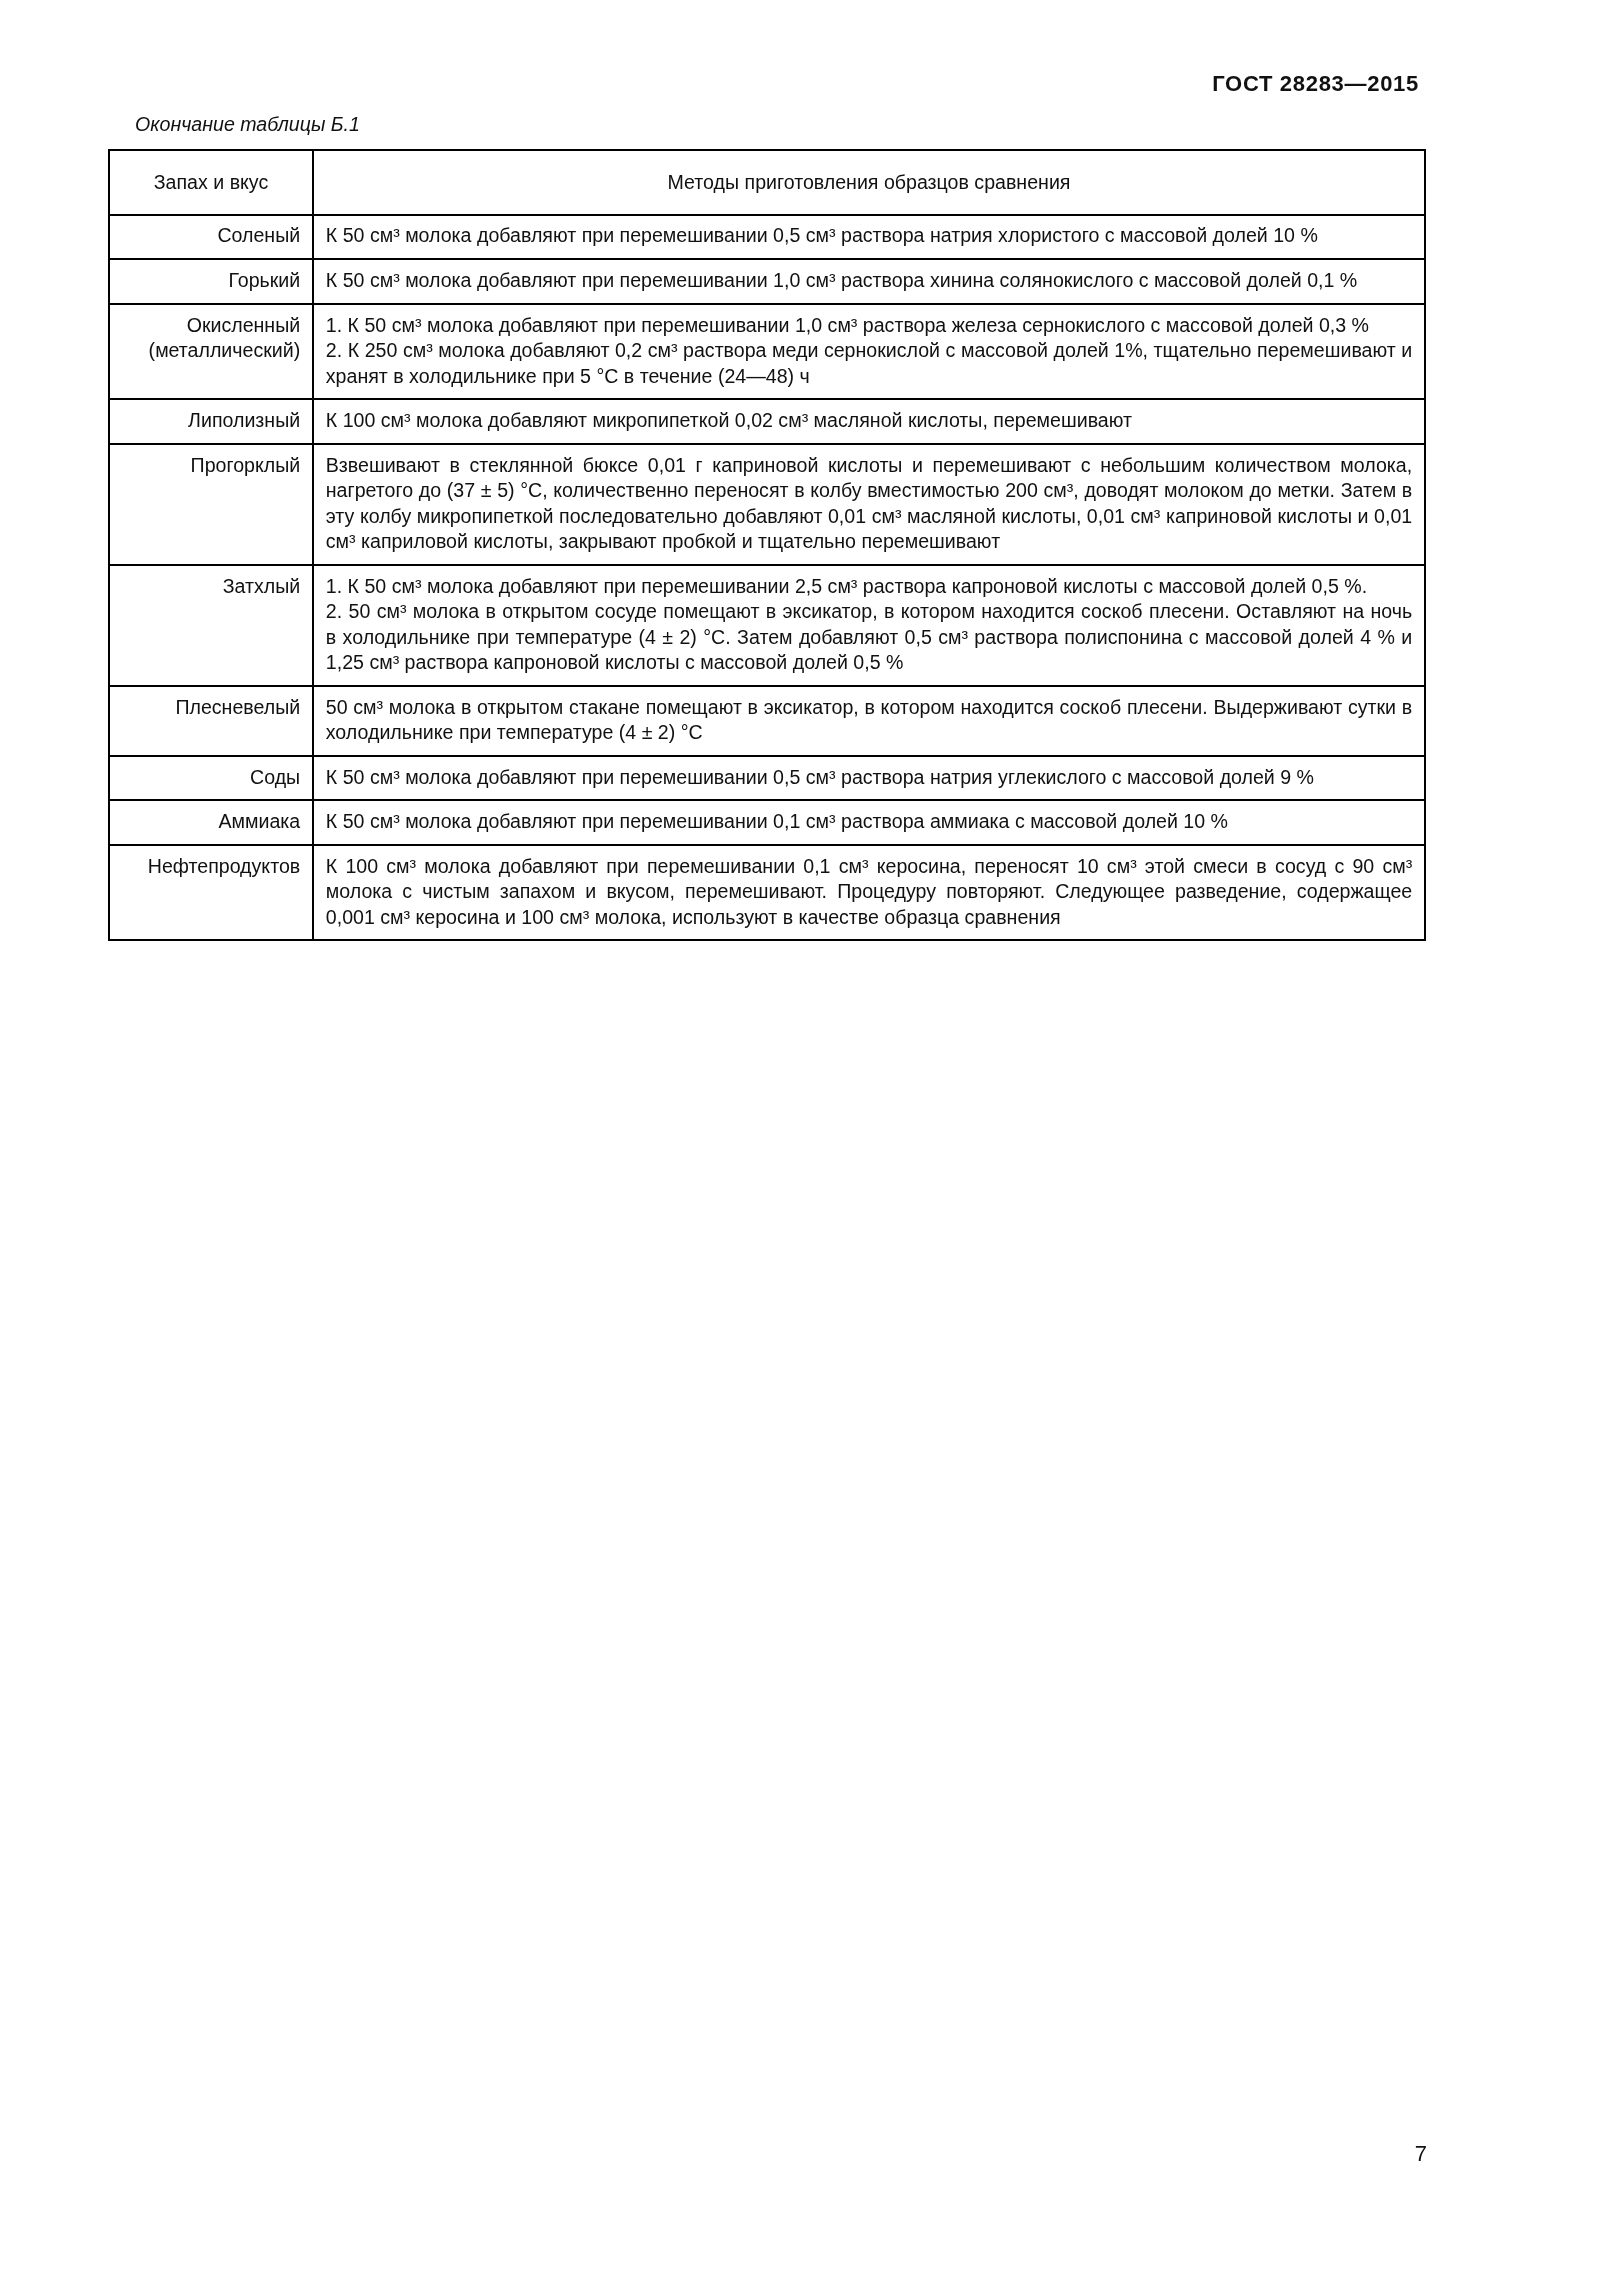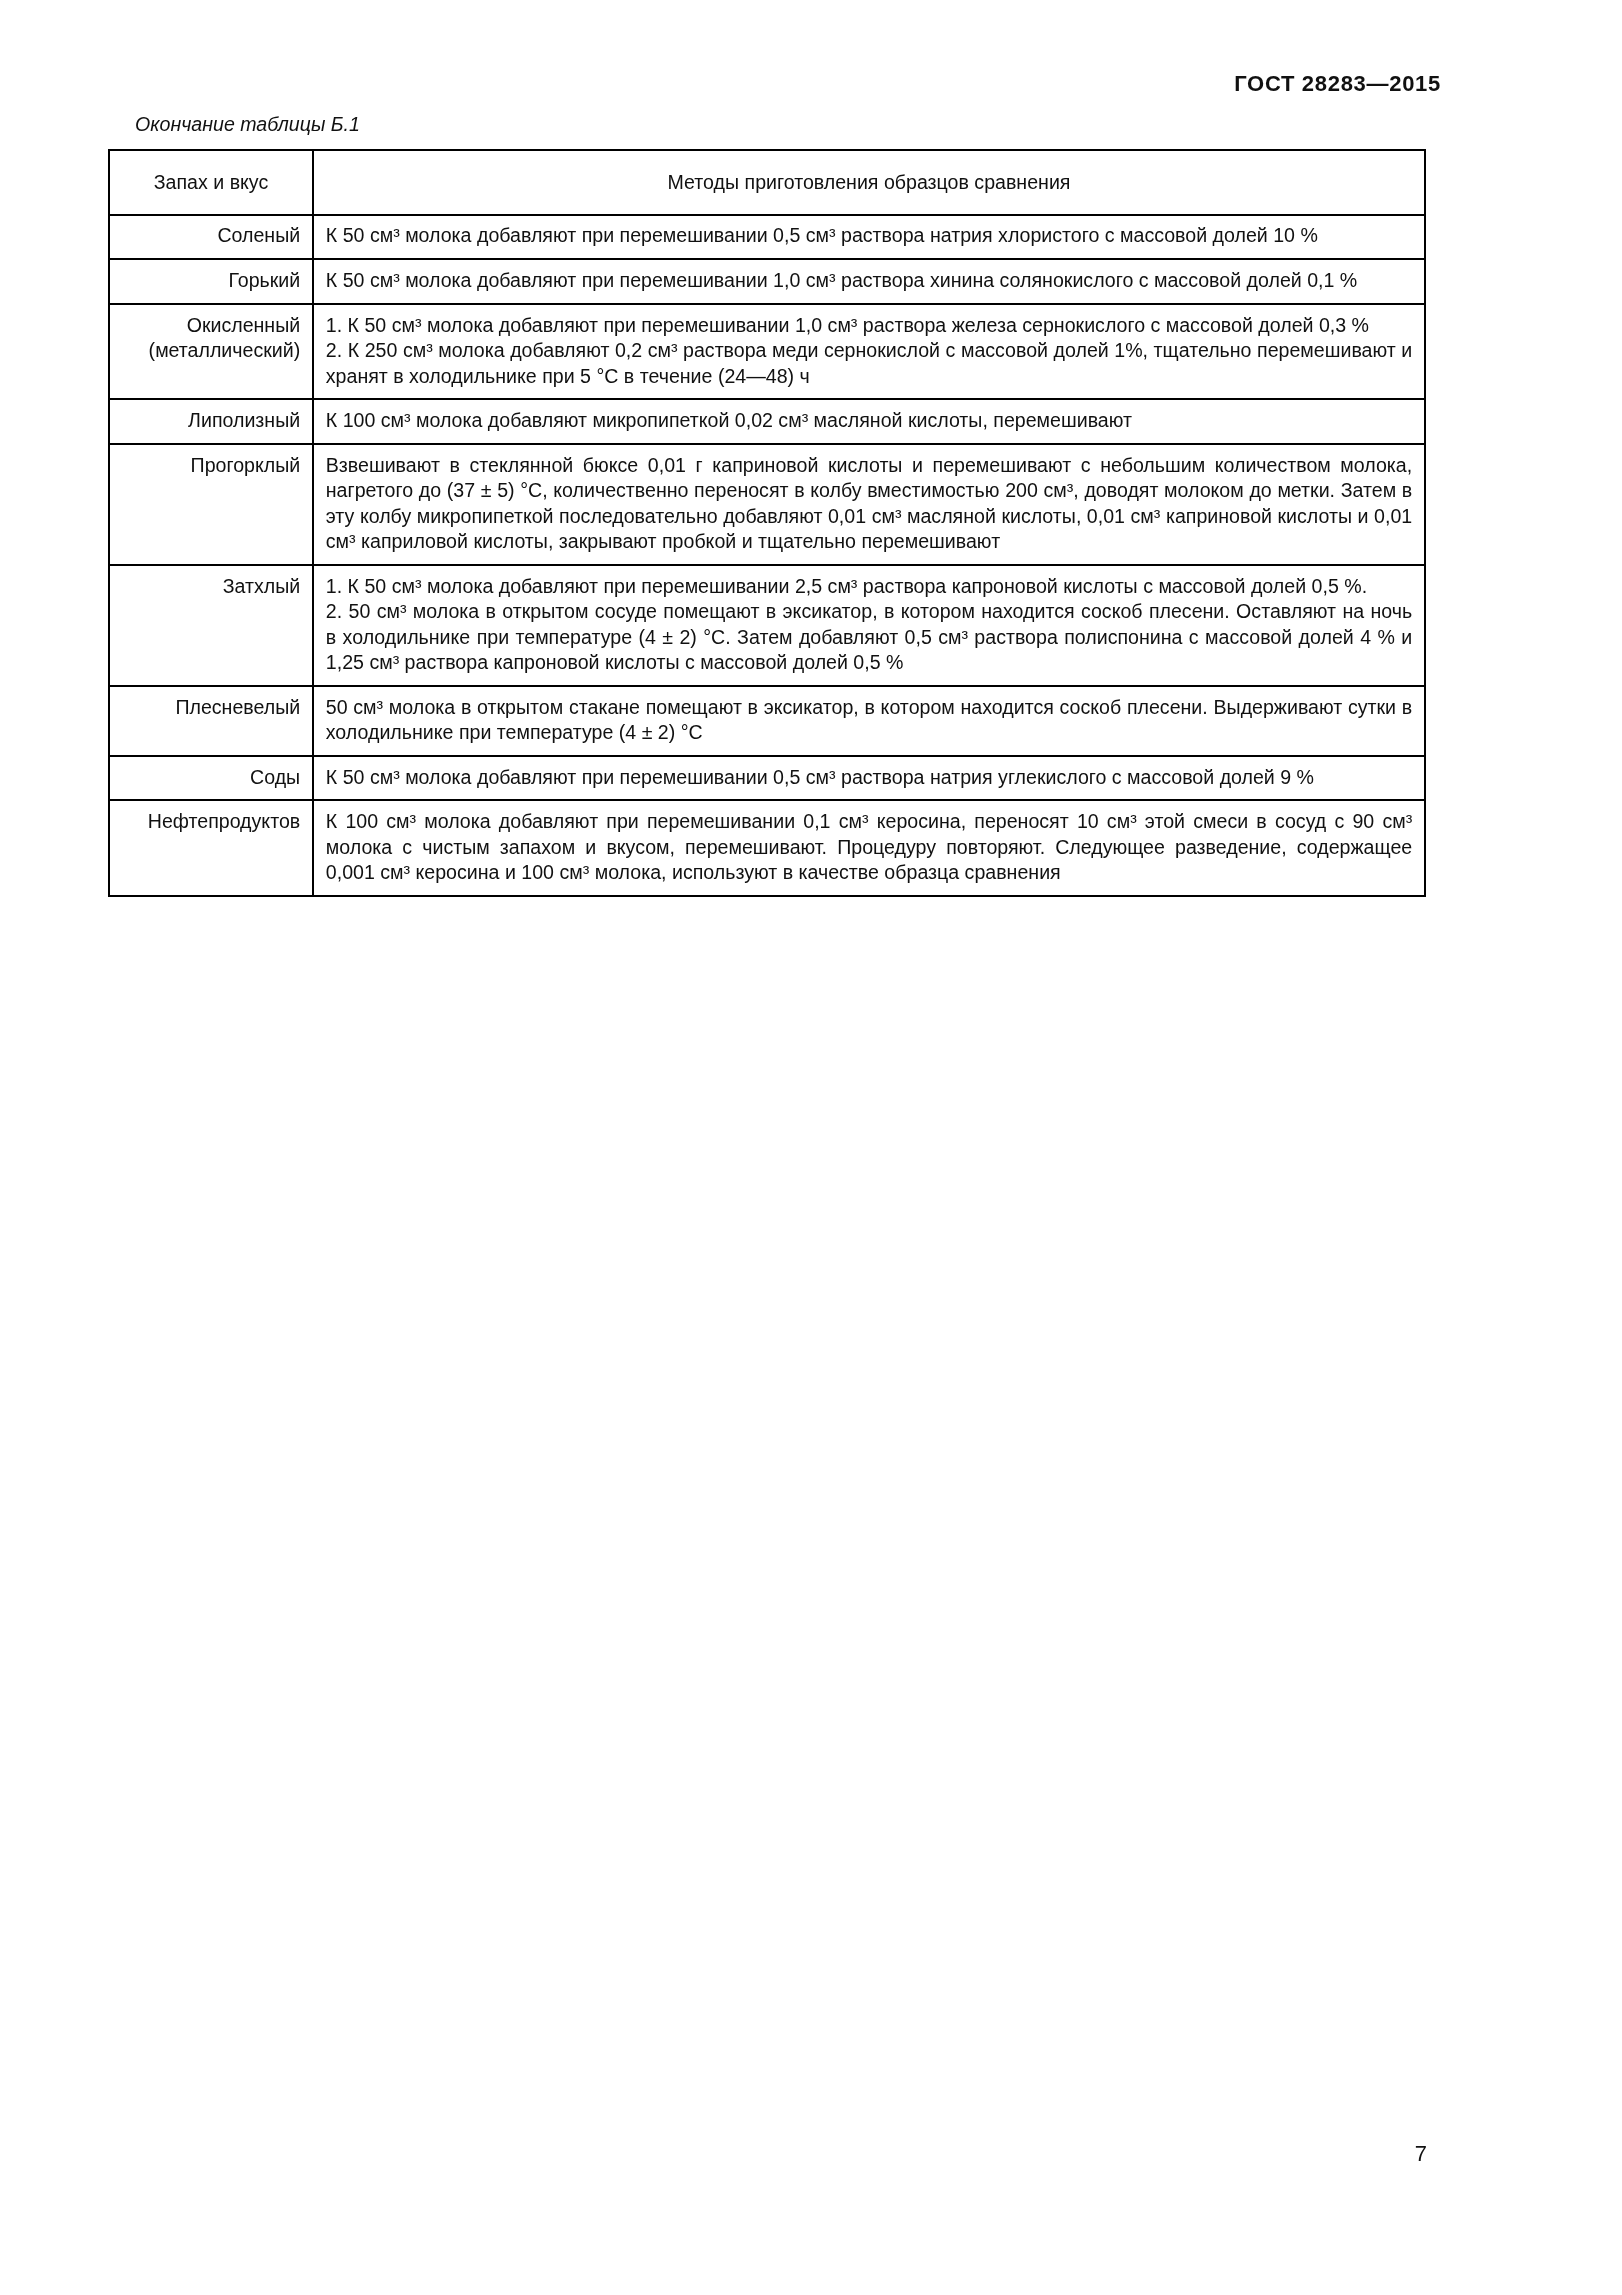--- a/index.html
+++ b/index.html
@@ -12,21 +12,21 @@
   .page {
     position: relative;
     width: 1623px;
     height: 2295px;
     background: #ffffff;
     overflow: hidden;
   }
   .doc-number {
     position: absolute;
     top: 71px;
-    right: 182px;
+    right: 204px;
     font-size: 22px;
     font-weight: bold;
     letter-spacing: 0.7px;
     white-space: nowrap;
   }
   .table-caption {
     position: absolute;
     top: 113px;
     left: 135px;
     font-size: 19.6px;
@@ -121,20 +121,24 @@
         </tr>
         <tr>
           <td class="name-cell">Плесневелый</td>
           <td class="method-cell">50 см³ молока в открытом стакане помещают в эксикатор, в котором находится соскоб плесени. Выдерживают сутки в холодильнике при температуре (4 ± 2) °С</td>
         </tr>
         <tr>
           <td class="name-cell">Соды</td>
           <td class="method-cell">К 50 см³ молока добавляют при перемешивании 0,5 см³ раствора натрия углекислого с массовой долей 9 %</td>
         </tr>
         <tr>
+          <td class="name-cell">Аммиака</td>
+          <td class="method-cell">К 50 см³ молока добавляют при перемешивании 0,1 см³ раствора аммиака с массовой долей 10 %</td>
+        </tr>
+        <tr>
           <td class="name-cell">Нефтепродуктов</td>
           <td class="method-cell">К 100 см³ молока добавляют при перемешивании 0,1 см³ керосина, переносят 10 см³ этой  смеси в сосуд с 90 см³ молока с чистым запахом и вкусом, перемешивают. Процедуру  повторяют.  Следующее  разведение,  содержащее  0,001 см³ керосина и 100 см³ молока, используют в качестве образца сравнения</td>
         </tr>
       </tbody>
   </table>
 
   <div class="page-number">7</div>
 
 </div>
 

